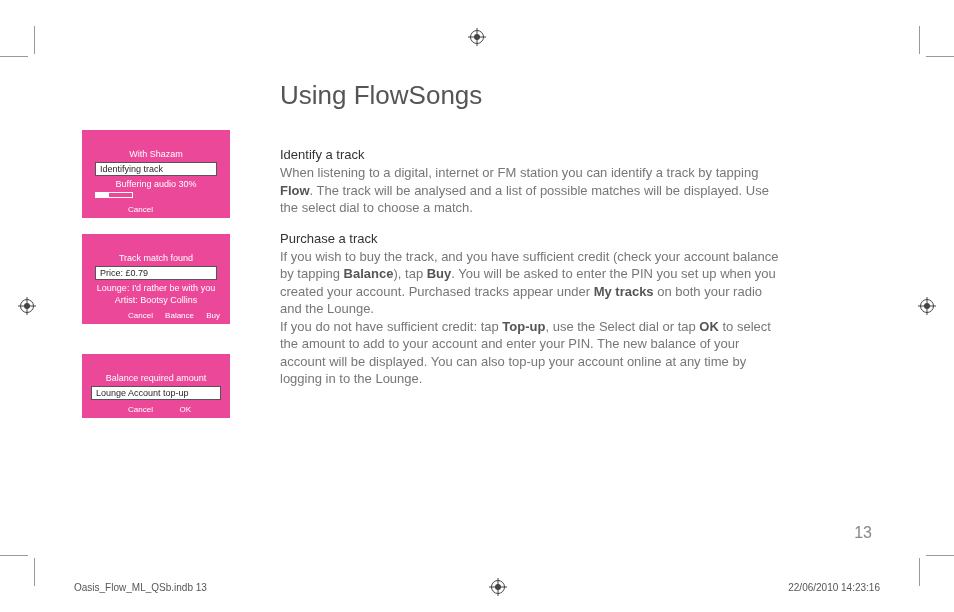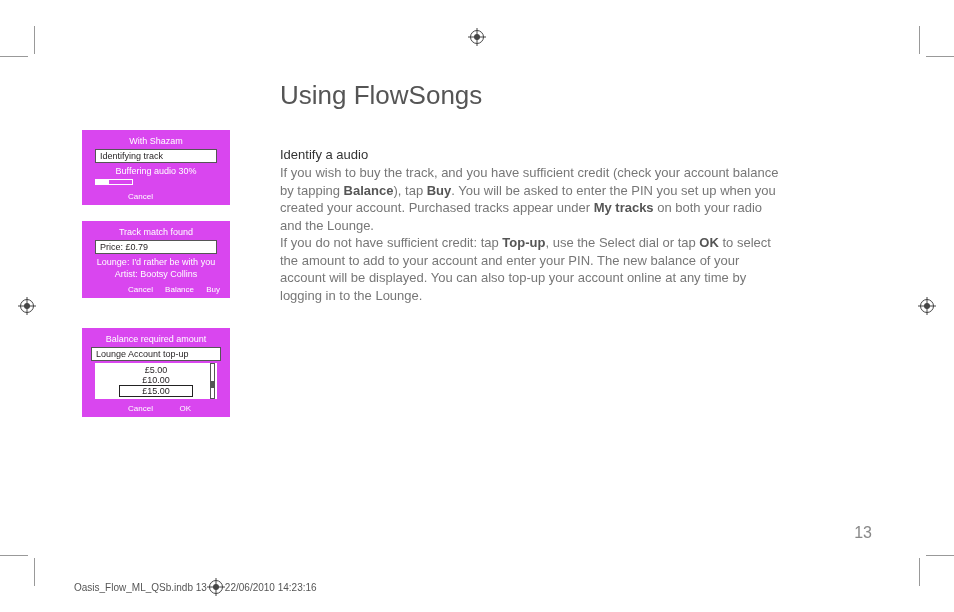--- a/index.html
+++ b/index.html
@@ -10,21 +10,21 @@
   .crop.h { width: 28px; height: 0; border-top: 1px solid #999; }
   .crop.v { width: 0; height: 28px; border-left: 1px solid #999; }
   .reg { position: absolute; width: 18px; height: 18px; }
   .reg .c { position:absolute; top:50%; left:50%; width:14px; height:14px; border:1px solid #444; border-radius:50%; transform:translate(-50%,-50%);}
   .reg .c2 { position:absolute; top:50%; left:50%; width:6px; height:6px; background:#444; border-radius:50%; transform:translate(-50%,-50%);}
   .reg .hline{position:absolute;top:50%;left:0;width:100%;height:0;border-top:1px solid #444;transform:translateY(-50%);}
   .reg .vline{position:absolute;left:50%;top:0;height:100%;width:0;border-left:1px solid #444;transform:translateX(-50%);}
 
   
   .screens { position:absolute; left:82px; top:130px; width:148px; }
-  .screen { width:148px; background:#d946ef; color:#fff; font-size:9px; font-family: Arial, sans-serif; margin-bottom:16px; padding:5px 7px 4px 7px; }
+  .screen { width:148px; background:#ec4899; color:#fff; font-size:9px; font-family: Arial, sans-serif; margin-bottom:16px; padding:18px 7px 4px 7px; }
   .screen .line { text-align:center; padding:1px 0; }
   .screen .box { background:#fff; color:#231f20; border:1px solid #555; text-align:left; padding:1px 4px; margin:2px 6px; font-size:9px; }
   .screen .progress { height:6px; width:38px; border:1px solid #fff; margin:2px auto 4px 6px; position:relative; }
   .screen .progress .fill { background:#fff; height:100%; width:35%; }
   .screen .btnrow { display:flex; justify-content:space-between; font-size:8px; padding:3px 3px 0 3px; margin-top:2px;margin-left:36px; }
   .screen .btnrow.left { justify-content:flex-start; }
   .screen .amountlist { background:#fff; color:#231f20; margin:2px 6px; padding:2px 0; position:relative; }
   .screen .amountlist .amt { text-align:center; font-size:9px; padding:0; }
   .screen .amountlist .sel { border:1px solid #222; margin:0 24px; }
   .screen .scroll { position:absolute; right:2px; top:0; bottom:0; width:5px; border:1px solid #555; }
@@ -33,21 +33,21 @@
 
   
   .content { position:absolute; left:280px; top:80px; width:500px; }
   .title { font-size:26px; font-weight:400; color:#555; margin-bottom:36px; }
   .section-h { font-size:13px; color:#333; margin-top:14px; margin-bottom:2px; }
   .body { font-size:13px; line-height:1.35; color:#777; }
   .body b { color:#555; font-weight:600; }
 
   .pagenum { position:absolute; right:82px; bottom:70px; font-size:16px; color:#888; }
 
-  .footer { position:absolute; left:74px; right:74px; bottom:16px; display:flex; justify-content:flex-start; align-items:center; font-size:10px; color:#555; }
+  .footer { position:absolute; left:74px; right:74px; bottom:16px; display:flex; justify-content:space-between; align-items:center; font-size:10px; color:#555; }
   .footer .reg-inline { width:18px; height:18px; position:relative; }
 </style>
 </head>
 <body>
 
 <div class="crop h" style="left:0;top:56px"></div>
 <div class="crop v" style="left:34px;top:26px"></div>
 <div class="crop h" style="right:0;top:56px"></div>
 <div class="crop v" style="right:34px;top:26px"></div>
 <div class="crop h" style="left:0;bottom:56px"></div>
@@ -96,42 +96,38 @@
     <div class="btnrow">
       <span>Cancel</span>
       <span>Balance</span>
       <span>Buy</span>
     </div>
   </div>
 
   <div class="screen extragap">
     <div class="line">Balance required amount</div>
     <div class="box" style="margin-left:2px;margin-right:2px">Lounge Account top-up</div>
-    <div class="amountlist">
-      <div class="amt">£5.00</div>
-      <div class="amt">£10.00</div>
-      <div class="amt sel">£15.00</div>
-      <div class="scroll">
-          <div class="thumb"></div>
-        </div>
-    </div>
     <div class="btnrow">
       <span>Cancel</span>
       <span>OK</span>
       <span style="visibility:hidden">.</span>
     </div>
   </div>
 
 </div>
 
 <div class="content">
   <div class="title">Using FlowSongs</div>
 
-  <div class="section-h">Identify a audio</div>
+  <div class="section-h">Identify a track</div>
+  <p class="body">
+    <span>When listening to a digital, internet or FM station you can identify a track by tapping </span><b>Flow</b><span>. The track will be analysed and a list of possible matches will be displayed. Use the select dial to choose a match.</span>
+  </p>
 
+  <div class="section-h">Purchase a track</div>
   <p class="body">
     <span>If you wish to buy the track, and you have sufficient credit (check your account balance by tapping </span><b>Balance</b><span>), tap </span><b>Buy</b><span>. You will be asked to enter the PIN you set up when you created your account. Purchased tracks appear under </span><b>My tracks</b><span> on both your radio and the Lounge.</span>
   </p>
 
   <p class="body">
     <span>If you do not have sufficient credit: tap </span><b>Top-up</b><span>, use the Select dial or tap </span><b>OK</b><span> to select the amount to add to your account and enter your PIN. The new balance of your account will be displayed. You can also top-up your account online at any time by logging in to the Lounge.</span>
   </p>
 </div>
 
 <div class="pagenum">13</div>

